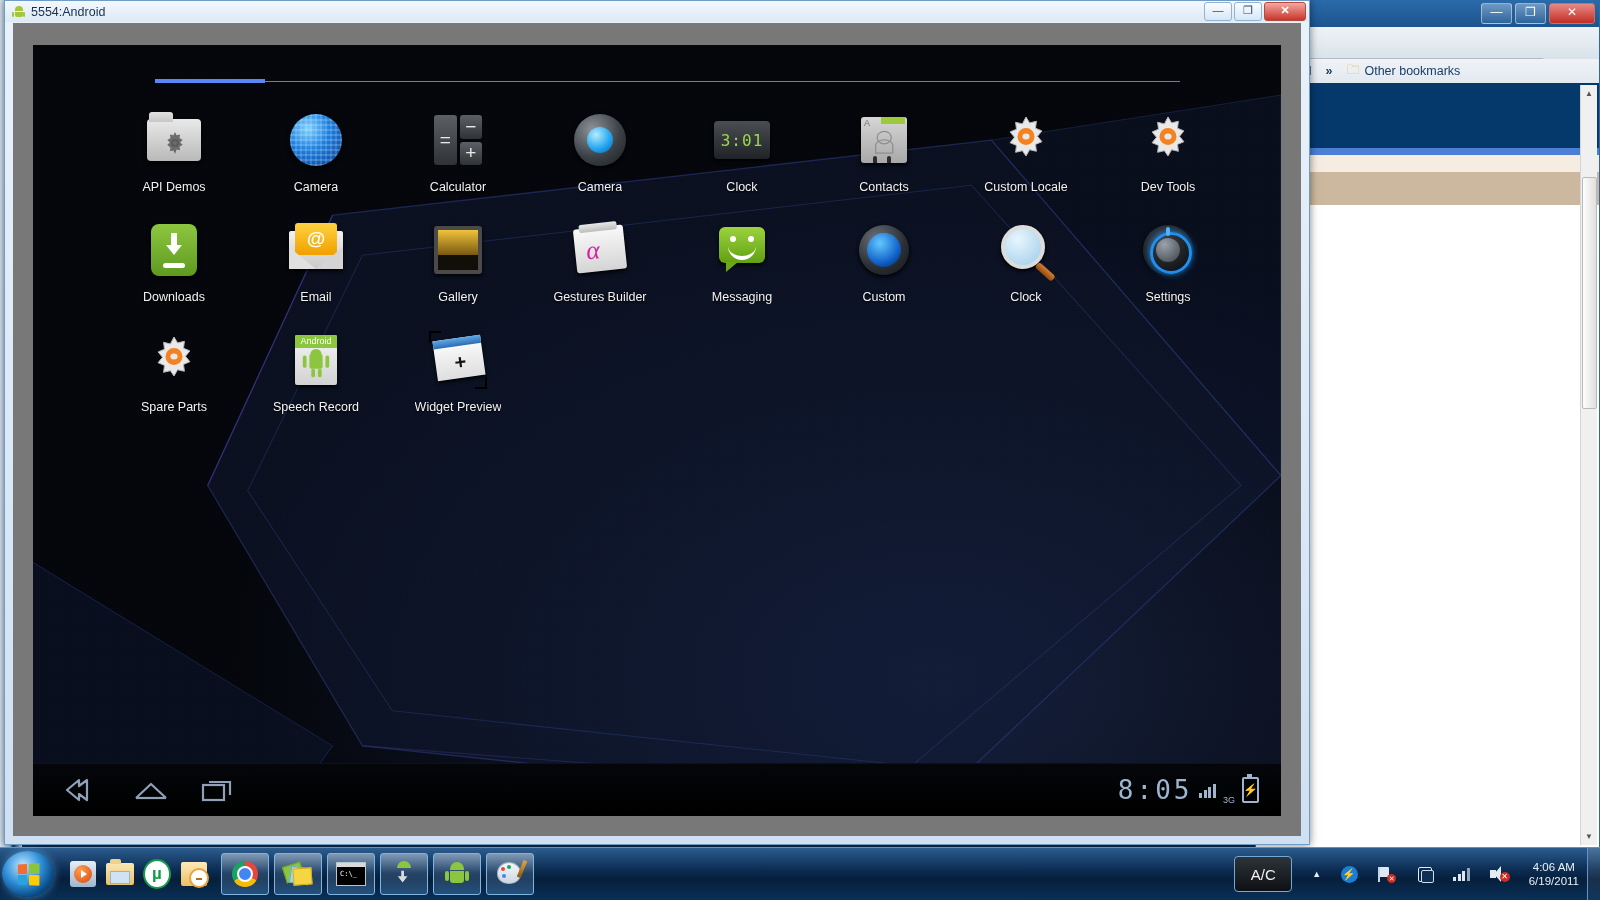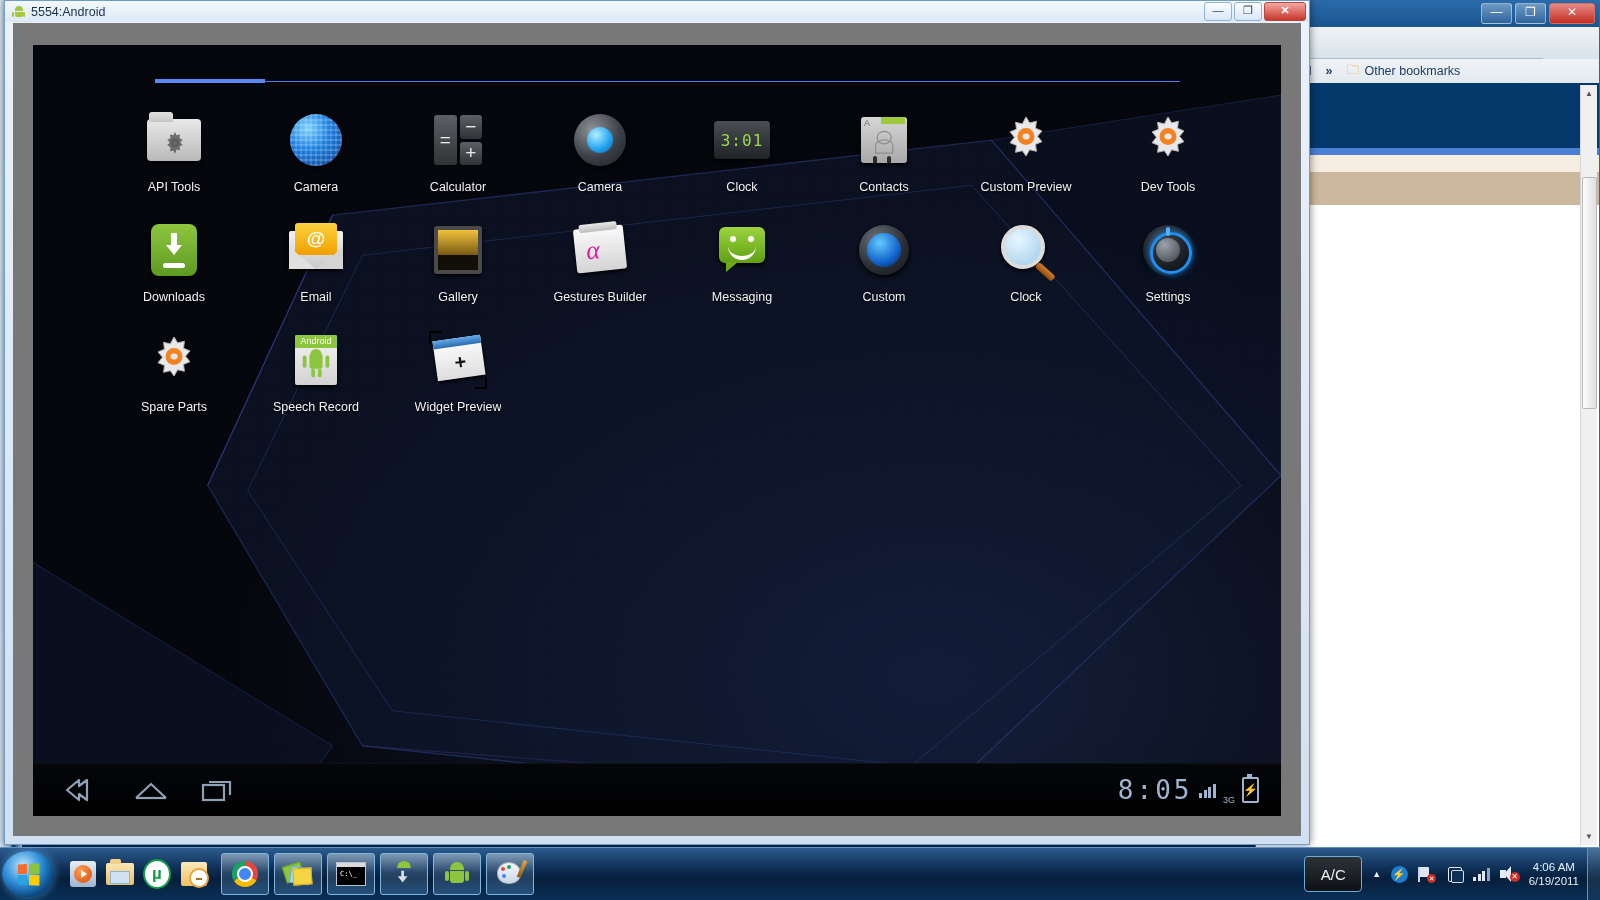--- a/index.html
+++ b/index.html
@@ -202,21 +202,21 @@
      background:radial-gradient(circle at 40% 32%,#bfe6ff 0%,#2f8fd8 42%,#0a4c86 70%,#062e55 100%);
      box-shadow:0 0 8px rgba(120,200,255,.5);display:flex;align-items:center;justify-content:center;}
   .flag{width:22px;height:21px;display:grid;grid-template-columns:1fr 1fr;grid-template-rows:1fr 1fr;
      gap:1.5px;transform:perspective(40px) rotateY(-12deg);}
   .flag i{display:block;border-radius:1px;}
   .quick{display:flex;align-items:center;gap:3px;margin-left:12px;}
   .tbicon{width:34px;height:34px;position:relative;display:flex;align-items:center;justify-content:center;}
   .tbtn{width:46px;height:40px;border:1px solid #7fb6e0;border-radius:3px;
      background:linear-gradient(rgba(255,255,255,.42),rgba(180,220,255,.16) 48%,rgba(90,150,210,.34));
      display:flex;align-items:center;justify-content:center;}
-  .tray{margin-left:auto;display:flex;align-items:center;gap:10px;padding-right:8px;color:#e6f1fb;font-size:11.5px;}
+  .tray{margin-left:auto;display:flex;align-items:center;gap:20px;padding-right:8px;color:#e6f1fb;font-size:11.5px;}
   .acbtn{width:56px;height:34px;border:1px solid #6fa9d8;border-radius:4px;
      background:linear-gradient(#2e3338,#0d1115);color:#f0f0f0;font-size:15px;
      display:flex;align-items:center;justify-content:center;}
   .traytime{line-height:14px;text-align:center;white-space:nowrap;}
   .showdesk{width:12px;height:52px;border-left:1px solid #5d93c6;
      background:linear-gradient(rgba(255,255,255,.14),rgba(255,255,255,.03));}
 </style>
 </head>
 <body>
 
@@ -302,21 +302,21 @@
         <div class="grid">
 
           <div class="app">
             <div class="ic">
               <div class="folder"></div>
               <svg class="gear-dark" viewBox="0 0 24 24" fill="#5a5a5a">
                   <path d="M12 8a4 4 0 100 8 4 4 0 000-8zm0 6a2 2 0 110-4 2 2 0 010 4z"></path>
                   <path d="M12 1l1.6 3.2 3.5-.6-.6 3.5L19.7 9l-2.6 2.4 2.6 2.4-3.2 1.9.6 3.5-3.5-.6L12 23l-1.6-3.4-3.5.6.6-3.5L4.3 13.8 6.9 11.4 4.3 9l3.2-1.9-.6-3.5 3.5.6z" opacity=".85"></path>
                 </svg>
             </div>
-            <div class="app-label">API Tools</div>
+            <div class="app-label">API Demos</div>
           </div>
 
           <div class="app">
             <div class="ic">
                 <div class="globe"></div>
               </div>
             <div class="app-label">Camera</div>
           </div>
 
           <div class="app">
@@ -363,21 +363,21 @@
           </div>
 
           <div class="app">
             <div class="ic">
               <svg class="gearwhite" viewBox="0 0 50 50">
                   <path d="M25 2l3.6 5.9 6.8-1.6-.9 6.9 6.4 2.7-4.4 5.4 4.4 5.4-6.4 2.7.9 6.9-6.8-1.6L25 41l-3.6-5.3-6.8 1.6.9-6.9-6.4-2.7 4.4-5.4-4.4-5.4 6.4-2.7-.9-6.9 6.8 1.6z" fill="#e9e9e9" stroke="#b5b5b5"></path>
                   <circle cx="25" cy="21.5" r="8.5" fill="#f58220"></circle>
                   <ellipse cx="25" cy="21.5" rx="3.6" ry="3" fill="#e9e9e9"></ellipse>
                 </svg>
             </div>
-            <div class="app-label">Custom Preview</div>
+            <div class="app-label">Custom Locale</div>
           </div>
 
           <div class="app">
             <div class="ic">
               <svg class="gearwhite" viewBox="0 0 50 50">
                   <path d="M25 2l3.6 5.9 6.8-1.6-.9 6.9 6.4 2.7-4.4 5.4 4.4 5.4-6.4 2.7.9 6.9-6.8-1.6L25 41l-3.6-5.3-6.8 1.6.9-6.9-6.4-2.7 4.4-5.4-4.4-5.4 6.4-2.7-.9-6.9 6.8 1.6z" fill="#e9e9e9" stroke="#b5b5b5"></path>
                   <circle cx="25" cy="21.5" r="8.5" fill="#f58220"></circle>
                   <ellipse cx="25" cy="21.5" rx="3.6" ry="3" fill="#e9e9e9"></ellipse>
                 </svg>
             </div>

